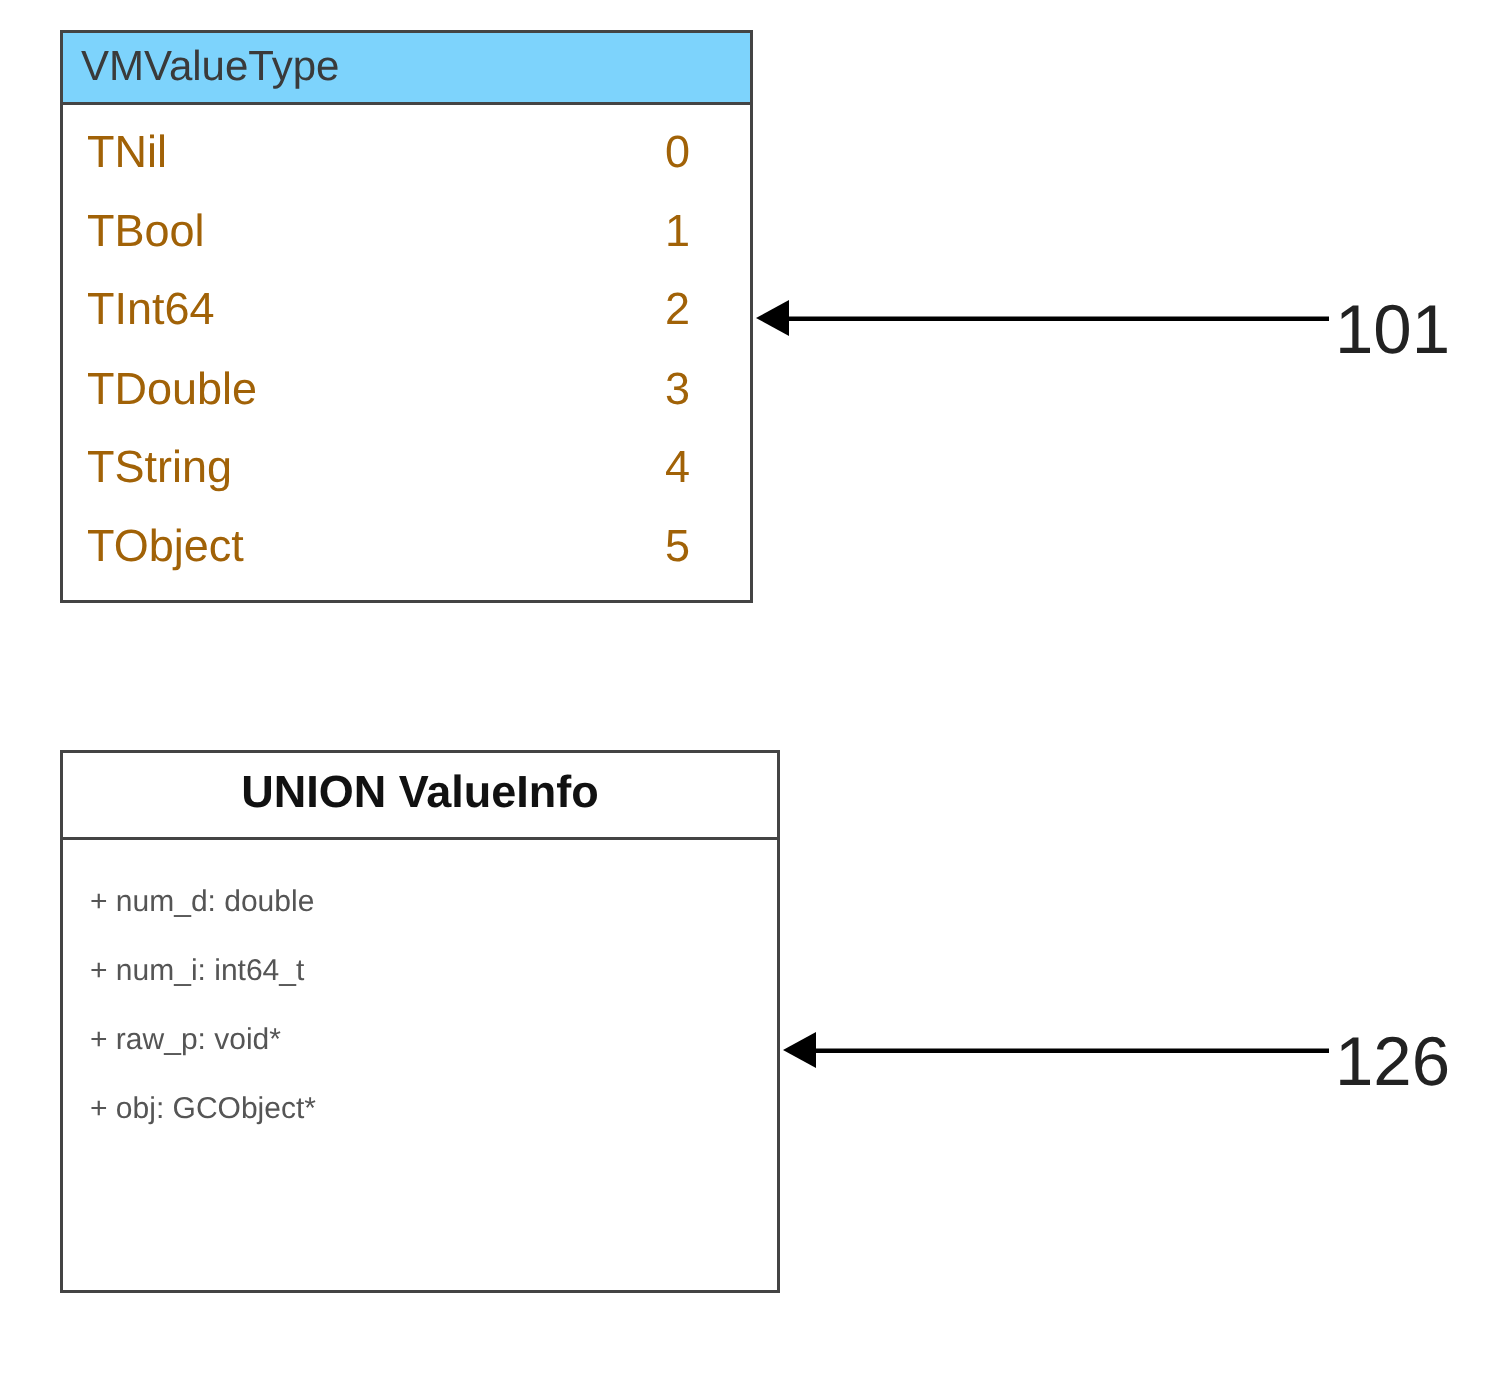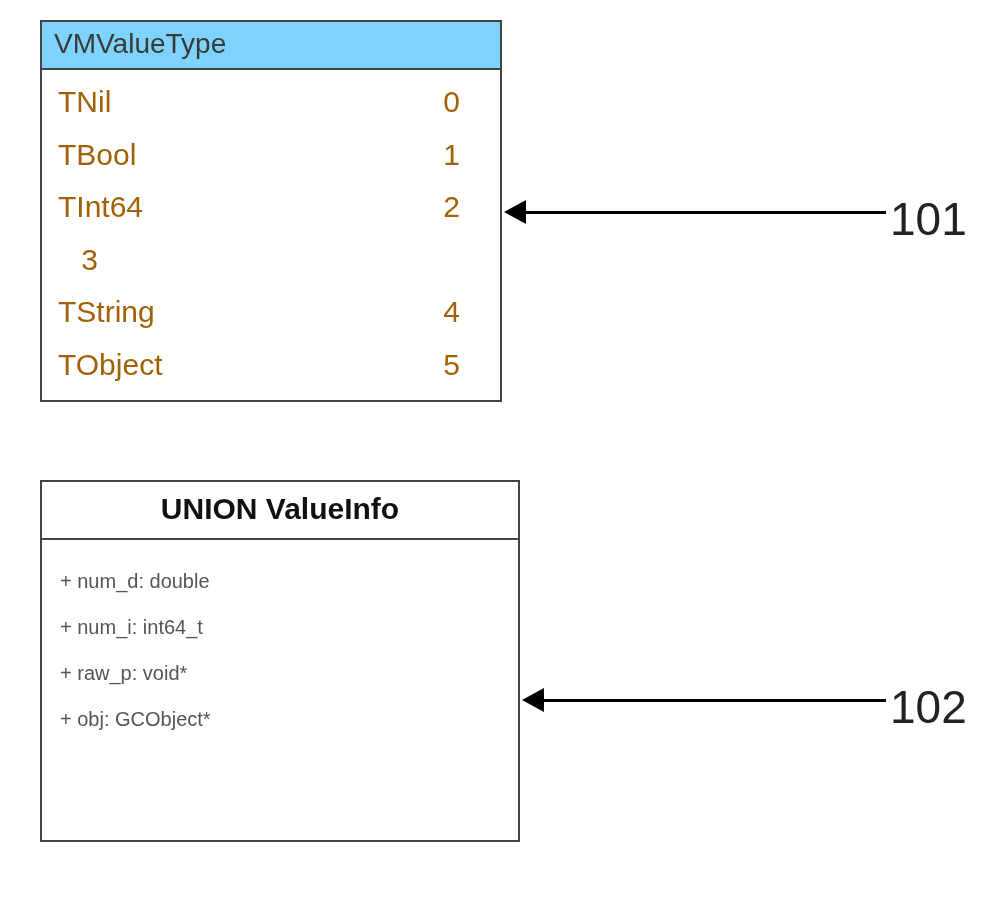--- a/index.html
+++ b/index.html
@@ -46,21 +46,21 @@
     color: #a16207;
   }
   .enum-row .val {
     width: 40px;
     text-align: right;
     padding-right: 20px;
   }
 
   .union-box {
     left: 40px;
-    top: 480px;
+    top: 500px;
     width: 480px;
     height: 362px;
   }
   .union-header {
     border-bottom: 2px solid #444;
     font-size: 30px;
     font-weight: bold;
     text-align: center;
     padding: 10px 0 12px 0;
     color: #111;
@@ -106,20 +106,21 @@
       </div>
       <div class="enum-row">
         <span>TBool</span>
         <span class="val">1</span>
       </div>
       <div class="enum-row">
         <span>TInt64</span>
         <span class="val">2</span>
       </div>
       <div class="enum-row">
+        <span>TDouble</span>
         <span class="val">3</span>
       </div>
       <div class="enum-row">
         <span>TString</span>
         <span class="val">4</span>
       </div>
       <div class="enum-row">
         <span>TObject</span>
         <span class="val">5</span>
       </div>
@@ -135,15 +136,15 @@
       <div class="union-row">+ obj: GCObject*</div>
     </div>
   </div>
 
   <div class="arrow-head" style="left:504px; top:200px;"></div>
   <div class="arrow" style="left:526px; top:211px; width:360px; height:3px;"></div>
   <div class="callout-label" style="left:890px; top:192px;">101</div>
 
   <div class="arrow-head" style="left:522px; top:688px;"></div>
   <div class="arrow" style="left:544px; top:699px; width:342px; height:3px;"></div>
-  <div class="callout-label" style="left:890px; top:680px;">102</div>
+  <div class="callout-label" style="left:890px; top:680px;">126</div>
 
 </div>
 
 </body></html>

